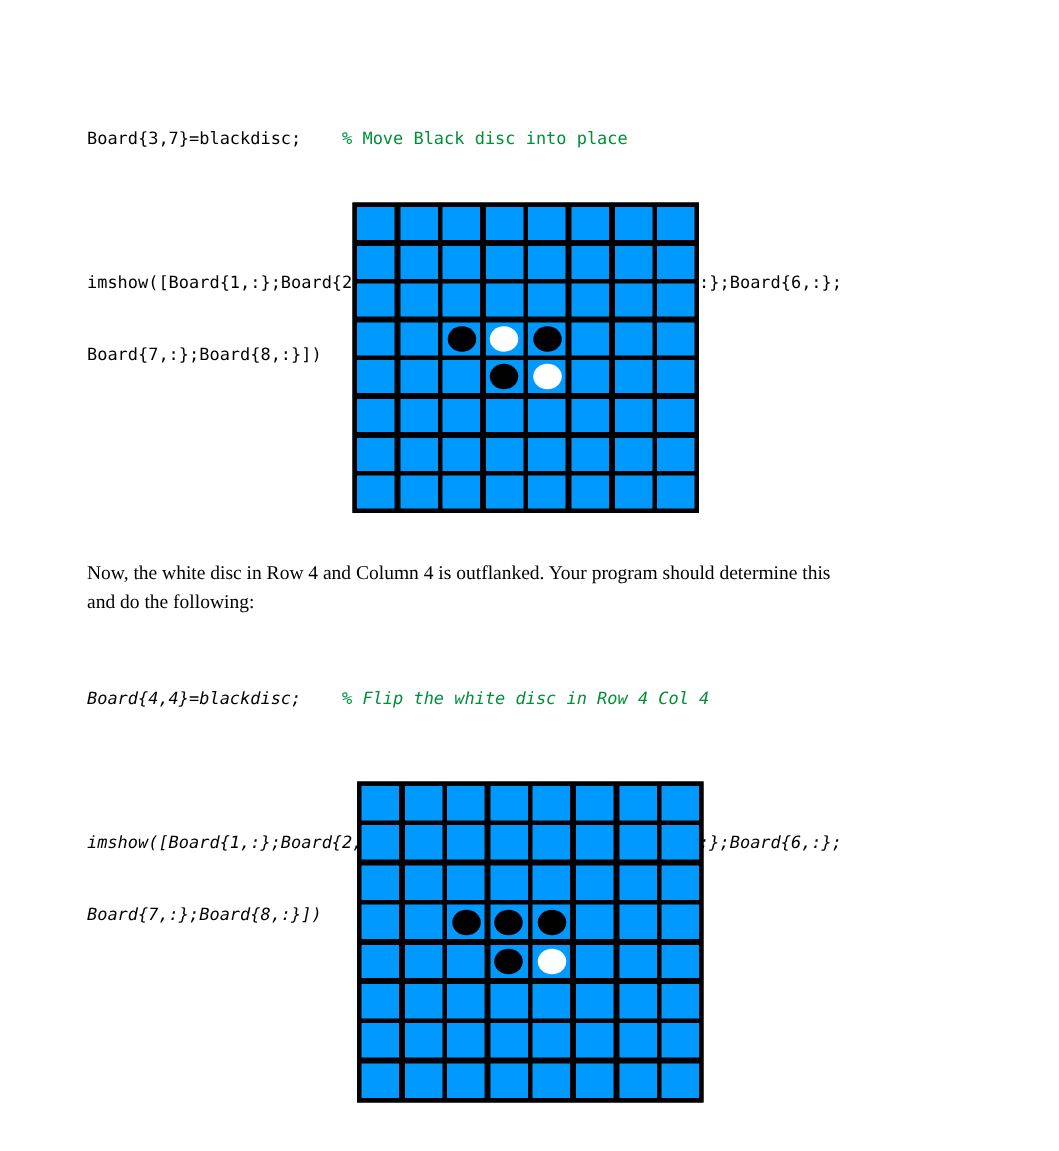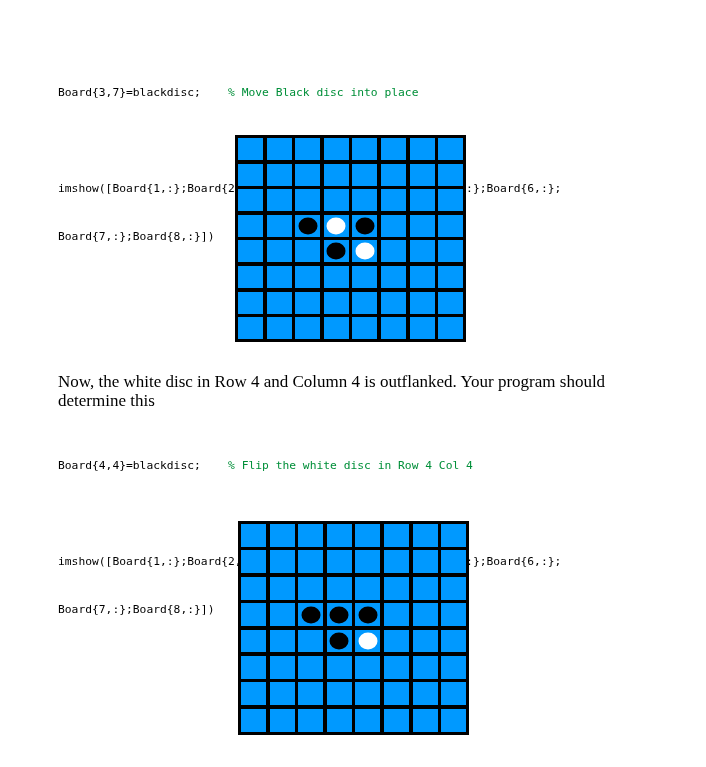--- a/index.html
+++ b/index.html
@@ -37,21 +37,21 @@
     white-space: pre;
   }
   .cmt {
     color: #008f39;
   }
 
   
   .prose {
     position: absolute;
     font-family: "Liberation Serif", "DejaVu Serif", serif;
-    font-size: 17px;
+    font-size: 13px;
     line-height: 19px;
     color: #000000;
   }
 
   
   .board {
     position: absolute;
     background: #000000;
     border: 3px solid #000000;
     display: grid;
@@ -156,23 +156,24 @@
       <div class="cell"></div>
       <div class="cell"></div>
       <div class="cell"></div>
       <div class="cell"></div>
       <div class="cell"></div>
       <div class="cell"></div>
     </div>
 
   <div class="prose" style="left:58px; top:372px; width:600px;">
     <div>Now, the white disc in Row 4 and Column 4 is outflanked.  Your program should determine this</div>
+    <div>and do the following:</div>
   </div>
 
-  <div class="code-block" style="left:58px; top:426px;">
+  <div class="code-block" style="left:58px; top:426px;font-style:italic;">
     <div class="code-line"><span>Board{4,4}=blackdisc;</span><span class="cmt">    % Flip the white disc in Row 4 Col 4</span></div>
     <div class="code-line" style="height:16px;">&nbsp;</div>
     <div class="code-line"><span>imshow([Board{1,:};Board{2,:};Board{3,:};Board{4,:};Board{5,:};Board{6,:};</span></div>
     <div class="code-line"><span>Board{7,:};Board{8,:}])</span><span class="cmt">    % Display results</span></div>
   </div>
 
   <div class="board" id="board-2" style="left: 238px; top: 521px; grid-template-columns: repeat(8, 25px); grid-template-rows: repeat(8, 22.8px); gap: 3.6px;">
       <div class="cell"></div>
       <div class="cell"></div>
       <div class="cell"></div>

